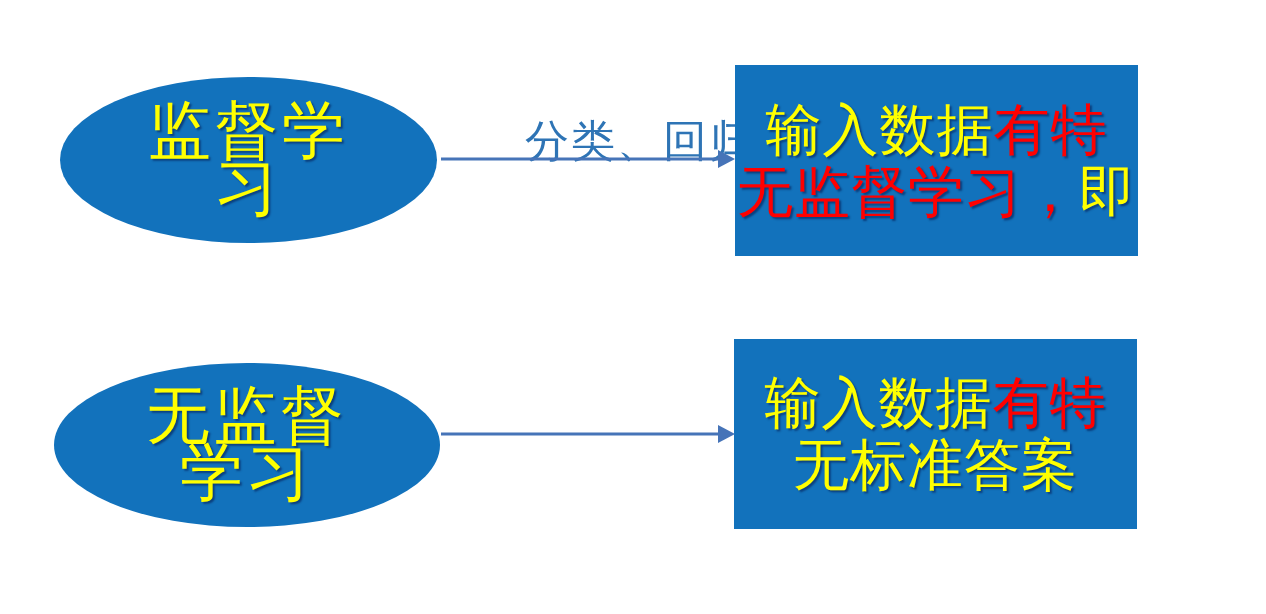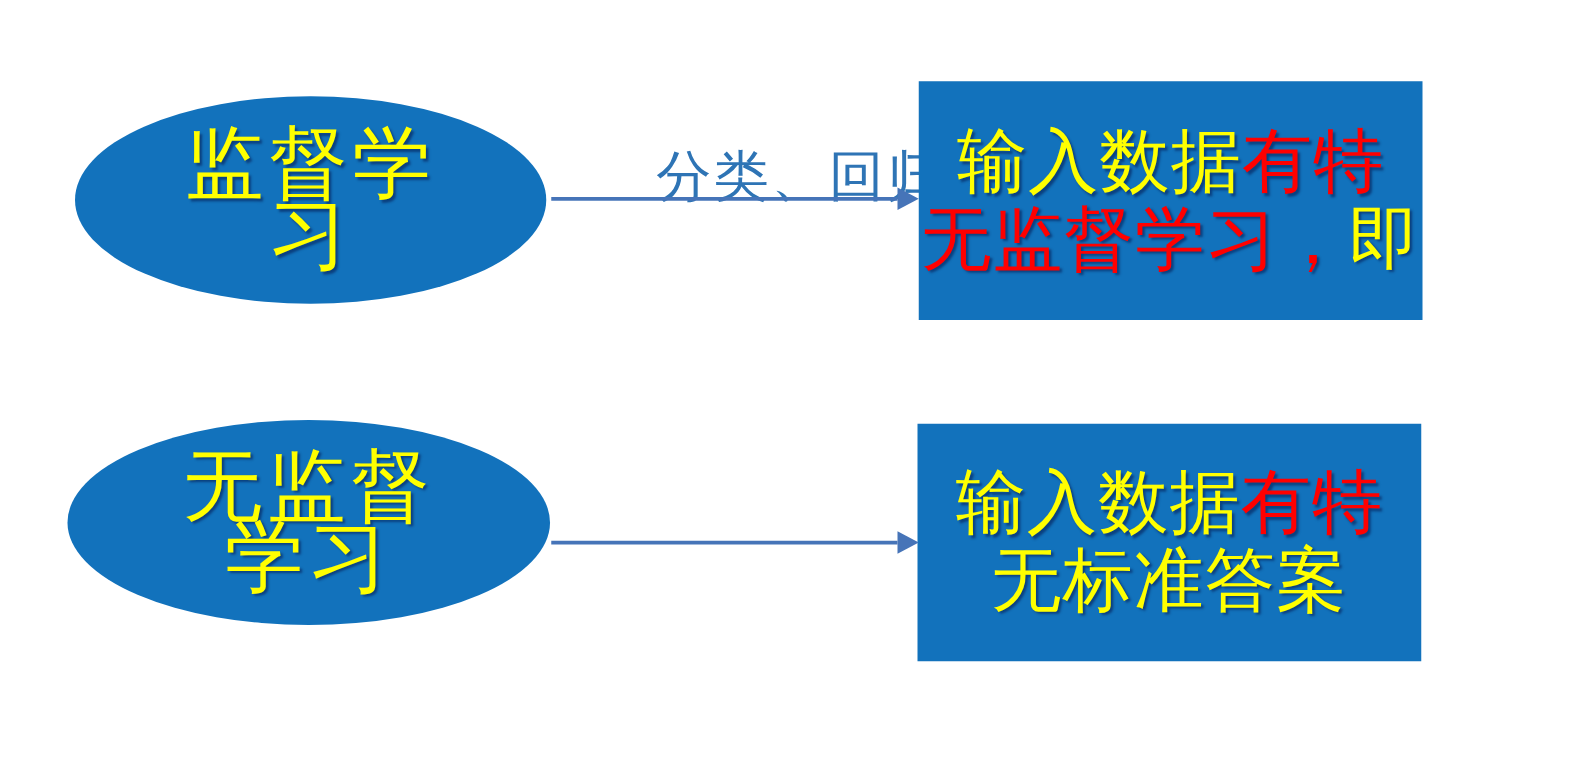--- a/index.html
+++ b/index.html
@@ -17,21 +17,21 @@
   }
   .ellipse {
     position: absolute;
     border-radius: 50%;
     background: var(--shape-blue, #1272BC);
     display: flex;
     align-items: center;
     justify-content: center;
   }
   .e1 { left: 60px;  top: 77px;  width: 377px; height: 166px; }
-  .e2 { left: 54px;  top: 336px; width: 386px; height: 164px; }
+  .e2 { left: 54px;  top: 363px; width: 386px; height: 164px; }
   .ellipse-text {
     width: 252px;
     text-align: center;
     color: var(--yellow, #FFFF00);
     font-size: 63px;
     line-height: 57px;
     letter-spacing: 4px;
     text-shadow: 2px 2px 2px rgba(0,0,50,0.45);
   }
   .box {

